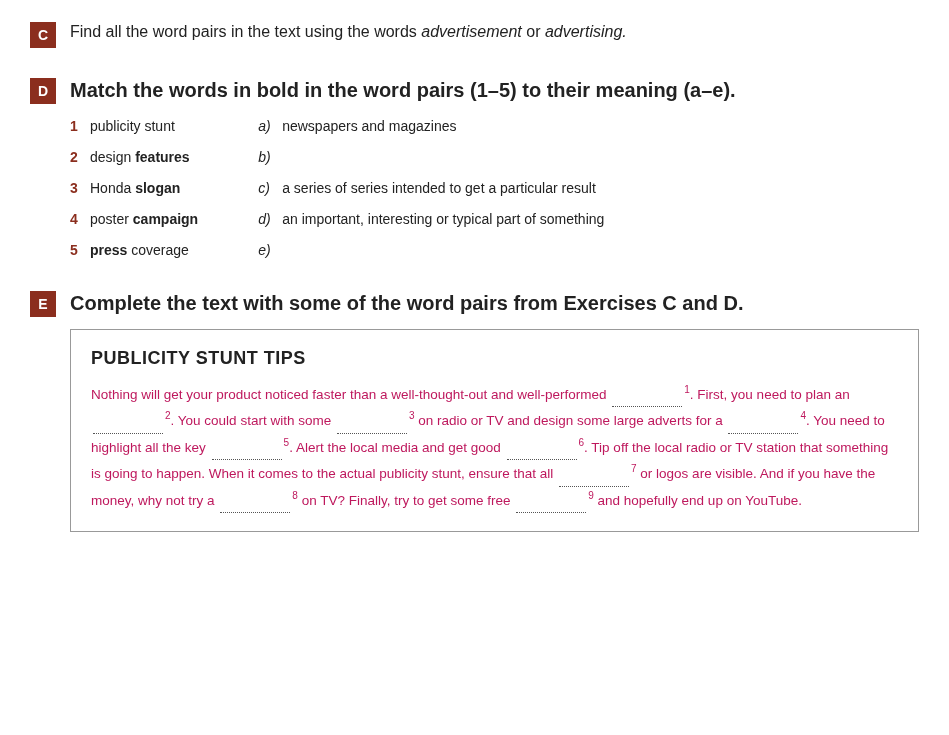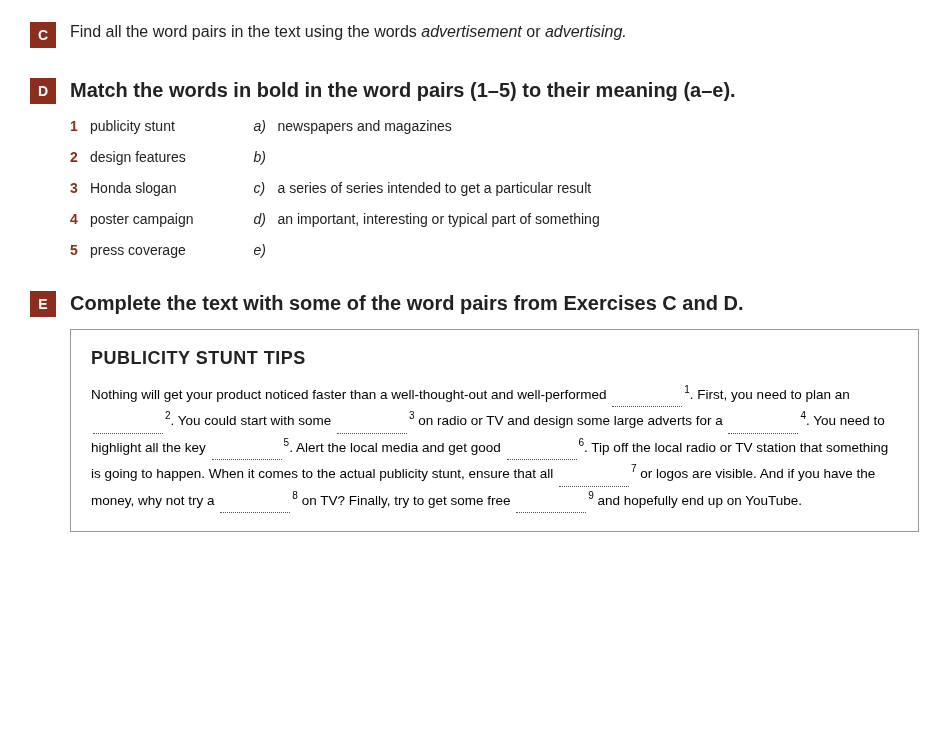--- a/index.html
+++ b/index.html
@@ -76,21 +76,21 @@
       color: #8B2E1E;
       font-weight: bold;
     }
 
     .match-letter {
       min-width: 18px;
       font-style: italic;
     }
 
     .bold-word {
-      font-weight: normal;
+      font-weight: bold;
     }
 
     
     .section-e-box {
       border: 1px solid #999;
       padding: 18px 20px;
       margin-top: 10px;
     }
 
     .box-title {
@@ -98,21 +98,21 @@
       font-weight: bold;
       font-family: 'Arial Black', Arial, sans-serif;
       text-transform: uppercase;
       margin-bottom: 12px;
       letter-spacing: 0.5px;
     }
 
     .box-text {
       font-size: 13.5px;
       line-height: 1.7;
-      color: #000000;
+      color: #be185d;
     }
 
     .dotted {
       display: inline-block;
       min-width: 70px;
       border-bottom: 1px dotted #555;
       margin: 0 2px;
       vertical-align: baseline;
     }
 

